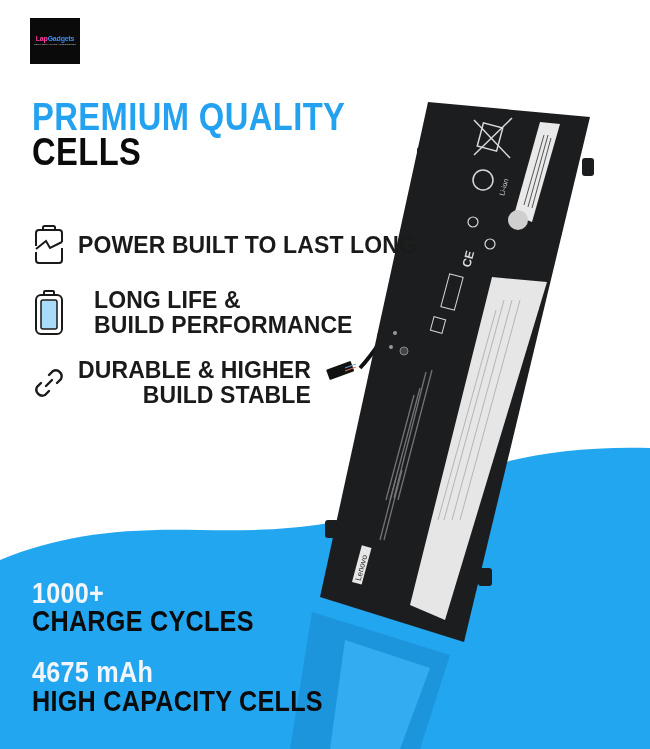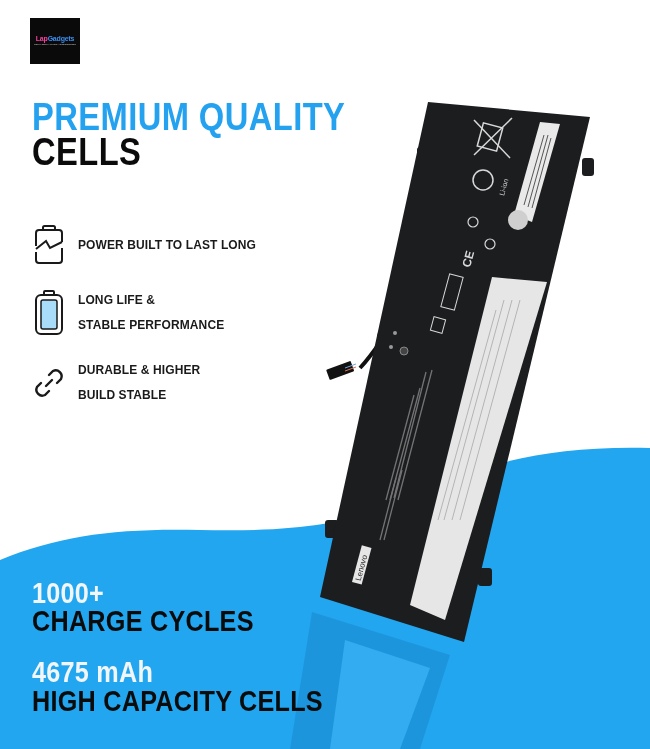--- a/index.html
+++ b/index.html
@@ -7,24 +7,24 @@
   .stage{position:absolute;left:0;top:0;width:650px;height:749px;overflow:hidden;}
   .logo{position:absolute;left:30px;top:18px;width:50px;height:46px;background:#0a0a0a;display:flex;flex-direction:column;align-items:center;justify-content:center;}
   .logo-name{font-size:7px;font-weight:bold;color:#3a8ef0;line-height:8px;letter-spacing:-0.2px;}
   .logo-name .pink{color:#ff3ea5;}
   .logo-tag{font-size:2.5px;color:#cccccc;line-height:4px;white-space:nowrap;}
   .headline{position:absolute;left:32px;font-family:"Liberation Sans",sans-serif;font-weight:bold;transform:scaleX(0.86);transform-origin:left top;letter-spacing:0.5px;line-height:1;}
   .h1{top:98px;font-size:38px;color:#24a2f0;}
   .h2{top:133px;font-size:38px;color:#0b0b0b;}
   .feature{position:absolute;left:32px;display:flex;align-items:center;}
   .feature .ico{width:34px;height:42px;display:flex;align-items:center;justify-content:center;}
-  .feature .txt{margin-left:12px;font-weight:bold;font-size:12px;color:#1a1a1a;line-height:25px;letter-spacing:0.1px;}
+  .feature .txt{margin-left:12px;font-weight:bold;font-size:23px;color:#1a1a1a;line-height:25px;letter-spacing:0.1px;}
   .f1{top:224px;}
-  .f2{top:288px;}
-  .f3{top:358px;}
+  .f2{top:288px;gap:16px;}
+  .f3{top:358px;text-align:right;}
   .big{position:absolute;left:32px;font-weight:bold;transform:scaleX(0.84);transform-origin:left top;line-height:1;letter-spacing:0.3px;}
   .b1{top:578px;font-size:30px;color:#f2f6fa;}
   .b2{top:606px;font-size:30px;color:#0b0b0b;}
   .b3{top:657px;font-size:30px;color:#f2f6fa;}
   .b4{top:686px;font-size:30px;color:#0b0b0b;}
   svg.bg{position:absolute;left:0;top:0;}
 </style>
 </head>
 <body>
 
@@ -130,21 +130,21 @@
   <div class="feature f2">
     <span class="ico">
       <svg width="30" height="46" viewBox="0 0 30 46">
         <rect x="10" y="1" width="10" height="4" rx="1" fill="none" stroke="#1a1a1a" stroke-width="2"></rect>
         <rect x="2" y="5" width="26" height="39" rx="5" fill="none" stroke="#1a1a1a" stroke-width="2"></rect>
         <rect x="7" y="10" width="16" height="29" rx="2" fill="#a9dcf9" stroke="#1a1a1a" stroke-width="1.5"></rect>
       </svg>
     </span>
     <div class="txt">
       <div>LONG LIFE &amp;</div>
-      <div>STABLE PERFORMANCE</div>
+      <div>BUILD PERFORMANCE</div>
     </div>
   </div>
 
   <div class="feature f3">
     <span class="ico">
       <svg width="34" height="34" viewBox="0 0 34 34">
         <path d="M14,20 L20,14" stroke="#1a1a1a" stroke-width="2.4" stroke-linecap="round"></path>
         <path d="M17,9 L21,5 A6,6 0 0 1 29,13 L25,17" fill="none" stroke="#1a1a1a" stroke-width="2.4" stroke-linecap="round"></path>
         <path d="M17,25 L13,29 A6,6 0 0 1 5,21 L9,17" fill="none" stroke="#1a1a1a" stroke-width="2.4" stroke-linecap="round"></path>
       </svg>

